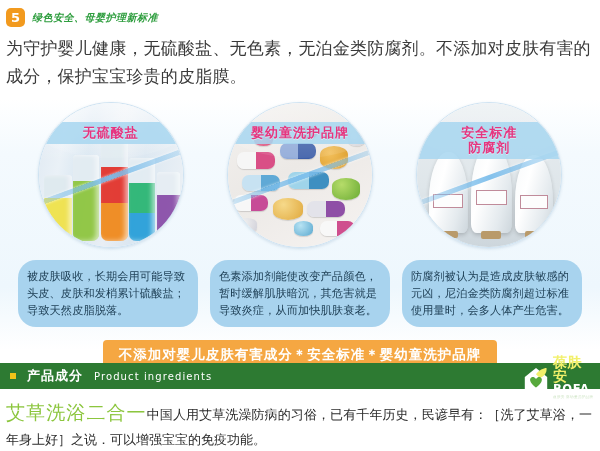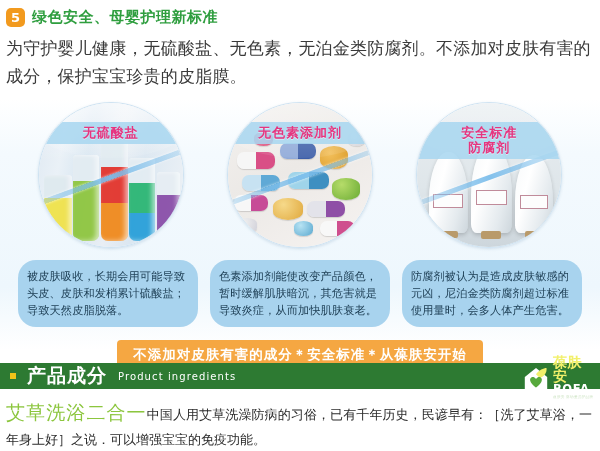--- a/index.html
+++ b/index.html
@@ -28,23 +28,24 @@
     font-size: 13px;
     font-weight: bold;
     display: flex;
     align-items: center;
     justify-content: center;
     line-height: 1;
     flex: none;
   }
   .header-title {
     color: #2f9e3f;
-    font-size: 15px;
+    font-size: 10px;
     font-weight: bold;
     letter-spacing: 0.5px;
+    font-style: italic;
   }
 
   .intro {
     margin: 7px 8px 0 6px;
     font-size: 17px;
     color: #3a3a3a;
     line-height: 1.65;
     letter-spacing: 0.2px;
   }
 
@@ -184,21 +185,21 @@
     position: relative;
     margin-top: 13px;
     height: 26px;
     background: #2d7a32;
     display: flex;
     align-items: center;
     padding-left: 10px;
     gap: 11px;
   }
   .sec-square { width: 6px; height: 6px; background: #f0c419; flex: none; }
-  .sec-cn { color: #ffffff; font-size: 19px; font-weight: bold; letter-spacing: 1px; }
+  .sec-cn { color: #ffffff; font-size: 13px; font-weight: bold; letter-spacing: 1px; }
   .sec-en { color: #ffffff; font-size: 10px; letter-spacing: 1.1px; }
 
   .logo {
     position: absolute; right: 4px; top: -2px;
     width: 74px; height: 32px;
     display: flex; align-items: center; gap: 3px;
   }
   .logo-mark { width: 28px; height: 28px; flex: none; }
   .logo-txt { line-height: 1; }
   .logo-cn {
@@ -276,21 +277,21 @@
           <div class="pill" style="left:18%;top:20%;width:13%;height:10%;background:radial-gradient(circle at 35% 30%,#ef7d9e,#cf3566)"></div>
           <div class="pill" style="left:50%;top:16%;width:12%;height:9%;background:radial-gradient(circle at 35% 30%,#f19a9a,#d4484f)"></div>
           <div class="pill" style="left:83%;top:20%;width:12%;height:10%;background:radial-gradient(circle at 35% 30%,#f0f0f0,#c9c9d2)"></div>
           <div class="pill" style="left:6%;top:80%;width:14%;height:10%;background:radial-gradient(circle at 35% 30%,#f0f0f0,#cfcfd8)"></div>
           <div class="pill" style="left:46%;top:82%;width:13%;height:10%;background:radial-gradient(circle at 35% 30%,#b8e3f3,#5aa8cf)"></div>
           <div class="pill cap" style="left:64%;top:82%;width:24%;height:10%;background:linear-gradient(90deg,#f8f8f8 50%,#cf4f8e 50%)"></div>
         </div>
         <div class="gloss"></div>
         <div class="slash"></div>
         <div class="circle-band">
-          <div class="band-text">无色素添加剂</div>
+          <div class="band-text">婴幼童洗护品牌</div>
         </div>
       </div>
     </div>
 
     <div class="circle-wrap">
       <div class="circle">
         <div class="circle-photo photo-powder">
           <div class="bag" style="left:8%;width:27%;height:56%">
             <div class="bag-label"></div>
               <div class="bag-base"></div>
@@ -315,21 +316,21 @@
 
   </div>
 
   <div class="bubbles">
     <div class="bubble">被皮肤吸收，长期会用可能导致头皮、皮肤和发梢累计硫酸盐；导致天然皮脂脱落。</div>
     <div class="bubble">色素添加剂能使改变产品颜色，暂时缓解肌肤暗沉，其危害就是导致炎症，从而加快肌肤衰老。</div>
     <div class="bubble">防腐剂被认为是造成皮肤敏感的元凶，尼泊金类防腐剂超过标准使用量时，会多人体产生危害。</div>
   </div>
 
   <div class="banner-row">
-    <div class="banner">不添加对皮肤有害的成分＊安全标准＊从葆肤安开始</div>
+    <div class="banner">不添加对婴儿皮肤有害成分＊安全标准＊婴幼童洗护品牌</div>
   </div>
 </div>
 
 <div class="section-bar">
   <span class="sec-square"></span>
   <span class="sec-cn">产品成分</span>
   <span class="sec-en">Product ingredients</span>
 
   <div class="logo">
     <svg class="logo-mark" viewBox="0 0 40 40">

